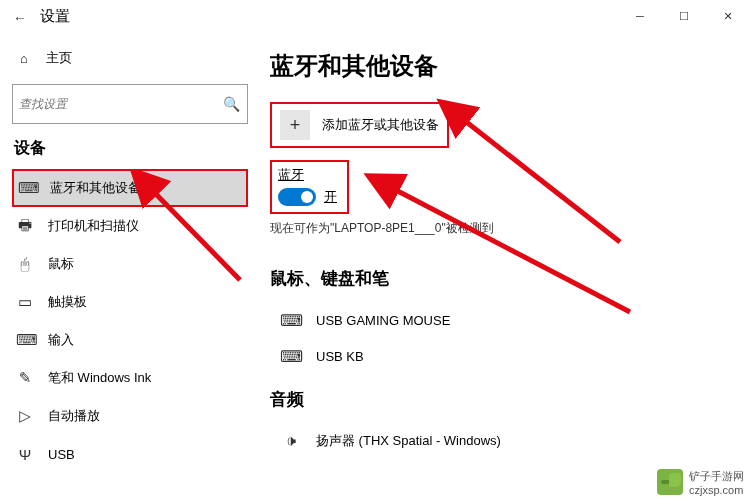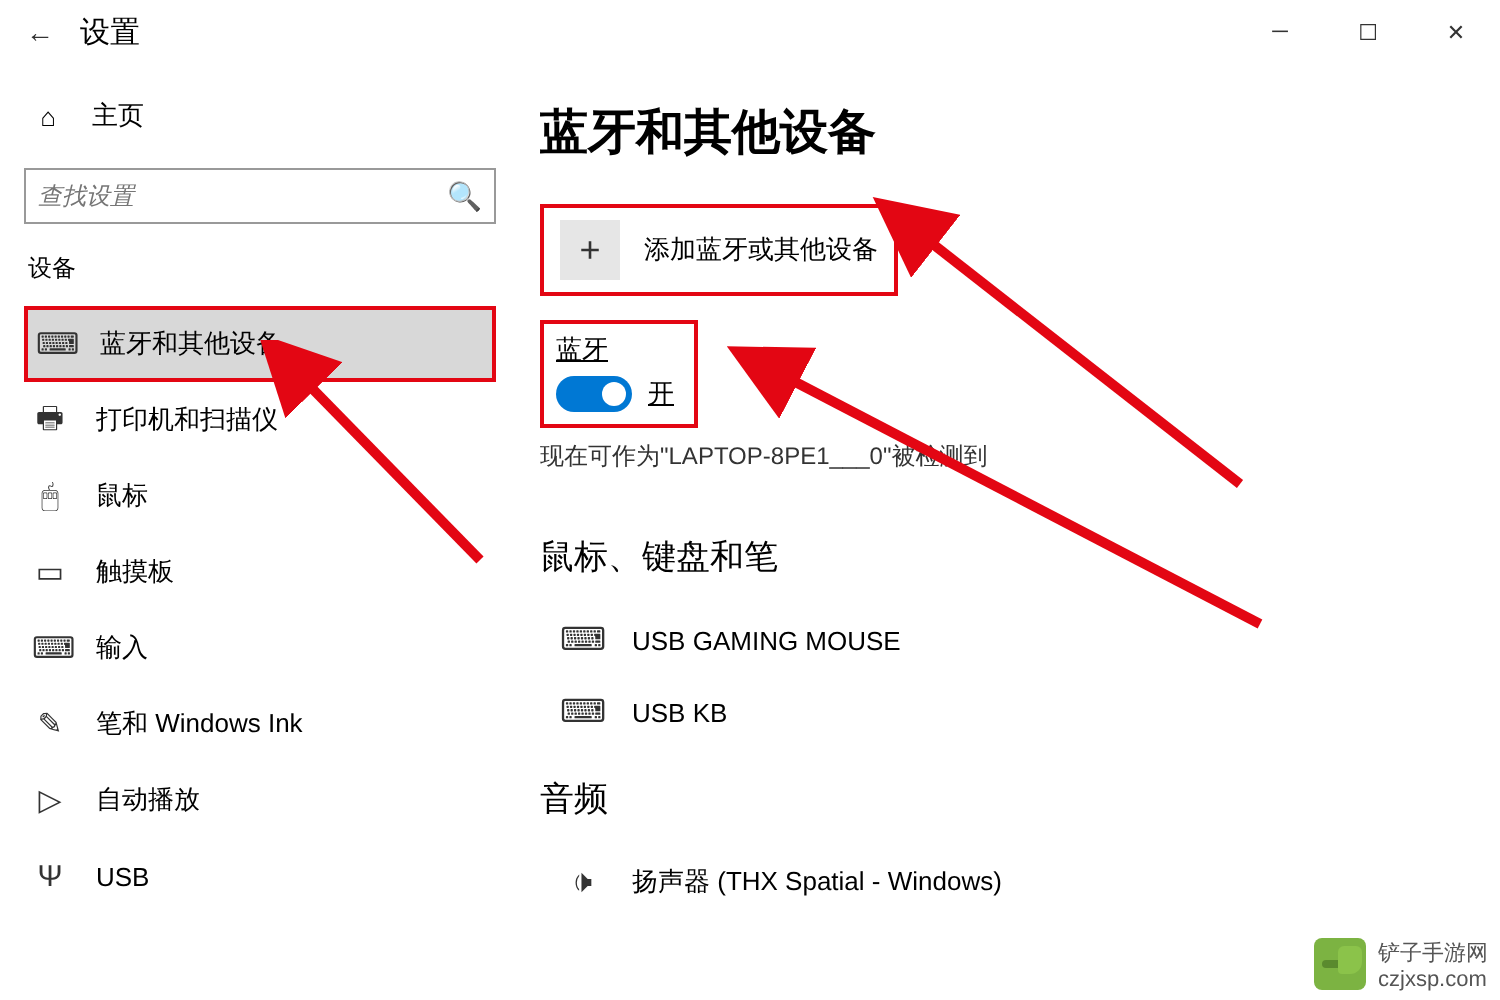--- a/index.html
+++ b/index.html
@@ -7,38 +7,38 @@
 .window { display: flex; flex-direction: column; height: 500px; }
 .titlebar { height: 32px; display: flex; align-items: center; padding: 0 8px; position: relative; }
 .titlebar .back { width: 24px; height: 24px; display: flex; align-items: center; justify-content: center; font-size: 14px; color: #333; }
 .titlebar .title { margin-left: 8px; font-size: 15px; }
 .titlebar .winctl { position: absolute; right: 0; top: 0; display: flex; }
 .titlebar .winctl > div { width: 44px; height: 32px; display: flex; align-items: center; justify-content: center; font-size: 11px; color: #333; }
 .body { display: flex; flex: 1; overflow: hidden; }
 .sidebar { width: 260px; padding: 8px 12px 0 12px; }
 .home-row { display: flex; align-items: center; height: 36px; gap: 14px; padding-left: 4px; margin-bottom: 8px; }
 .home-row .icon { width: 16px; text-align: center; }
-.search { display: flex; align-items: center; border: 1px solid #999; height: 28px; padding: 0 6px; margin-bottom: 14px; }
+.search { display: flex; align-items: center; border: 1px solid #999; height: 40px; padding: 0 6px; margin-bottom: 14px; }
 .search input { border: none; outline: none; flex: 1; font-size: 12px; color: #666; font-style: italic; background: transparent; }
 .search .sicon { font-size: 14px; color: #333; }
-.section-label { font-size: 12px; font-weight: 400; margin: 6px 0 10px 2px; }
+.section-label { font-size: 16px; font-weight: 700; margin: 6px 0 10px 2px; }
 .nav-item { display: flex; align-items: center; height: 38px; gap: 14px; padding-left: 4px; cursor: pointer; }
 .nav-item .nicon { width: 18px; text-align: center; font-size: 15px; color: #333; }
 .nav-item.selected { background: #d8d8d8; border: 2px solid #e30613; }
 .content { flex: 1; padding: 18px 24px 0 10px; position: relative; overflow: hidden; }
 h1 { font-size: 24px; font-weight: 600; margin-bottom: 20px; }
 .add-box { border: 2px solid #e30613; padding: 6px 8px; display: inline-flex; align-items: center; gap: 12px; margin-bottom: 12px; }
 .plus { width: 30px; height: 30px; background: #e6e6e6; display: flex; align-items: center; justify-content: center; font-size: 18px; color: #333; }
 .bt-box { border: 2px solid #e30613; display: inline-block; padding: 4px 10px 6px 6px; margin-bottom: 4px; text-decoration: underline; }
 .bt-label { font-size: 13px; margin-bottom: 4px; }
 .toggle-row { display: flex; align-items: center; gap: 8px; }
 .toggle { width: 38px; height: 18px; background: #0078d4; border-radius: 9px; position: relative; }
 .toggle::after { content: ""; position: absolute; width: 12px; height: 12px; background: #fff; border-radius: 50%; top: 3px; right: 3px; }
 .discover { font-size: 12px; color: #333; margin-top: 2px; margin-bottom: 30px; }
-h2 { font-size: 17px; font-weight: 400; margin-bottom: 12px; }
+h2 { font-size: 17px; font-weight: 700; margin-bottom: 12px; }
 .device { display: flex; align-items: center; gap: 14px; height: 36px; padding-left: 10px; }
 .device .dicon { width: 22px; text-align: center; font-size: 16px; color: #333; }
 .annot { position: absolute; pointer-events: none; }
 .watermark { position: absolute; right: 6px; bottom: 4px; display: flex; align-items: flex-start; gap: 6px; font-size: 11px; color: #555; }
 .wm-logo { width: 26px; height: 26px; background: #7cb342; border-radius: 4px; position: relative; }
 .wm-logo::before { content: ""; position: absolute; left: 4px; top: 11px; width: 14px; height: 4px; background: #5a8a2e; border-radius: 2px; }
 .wm-logo::after { content: ""; position: absolute; right: 2px; top: 4px; width: 12px; height: 14px; background: #8bc34a; border-radius: 3px 3px 6px 2px; }
 </style>
 </head>
 <body>

